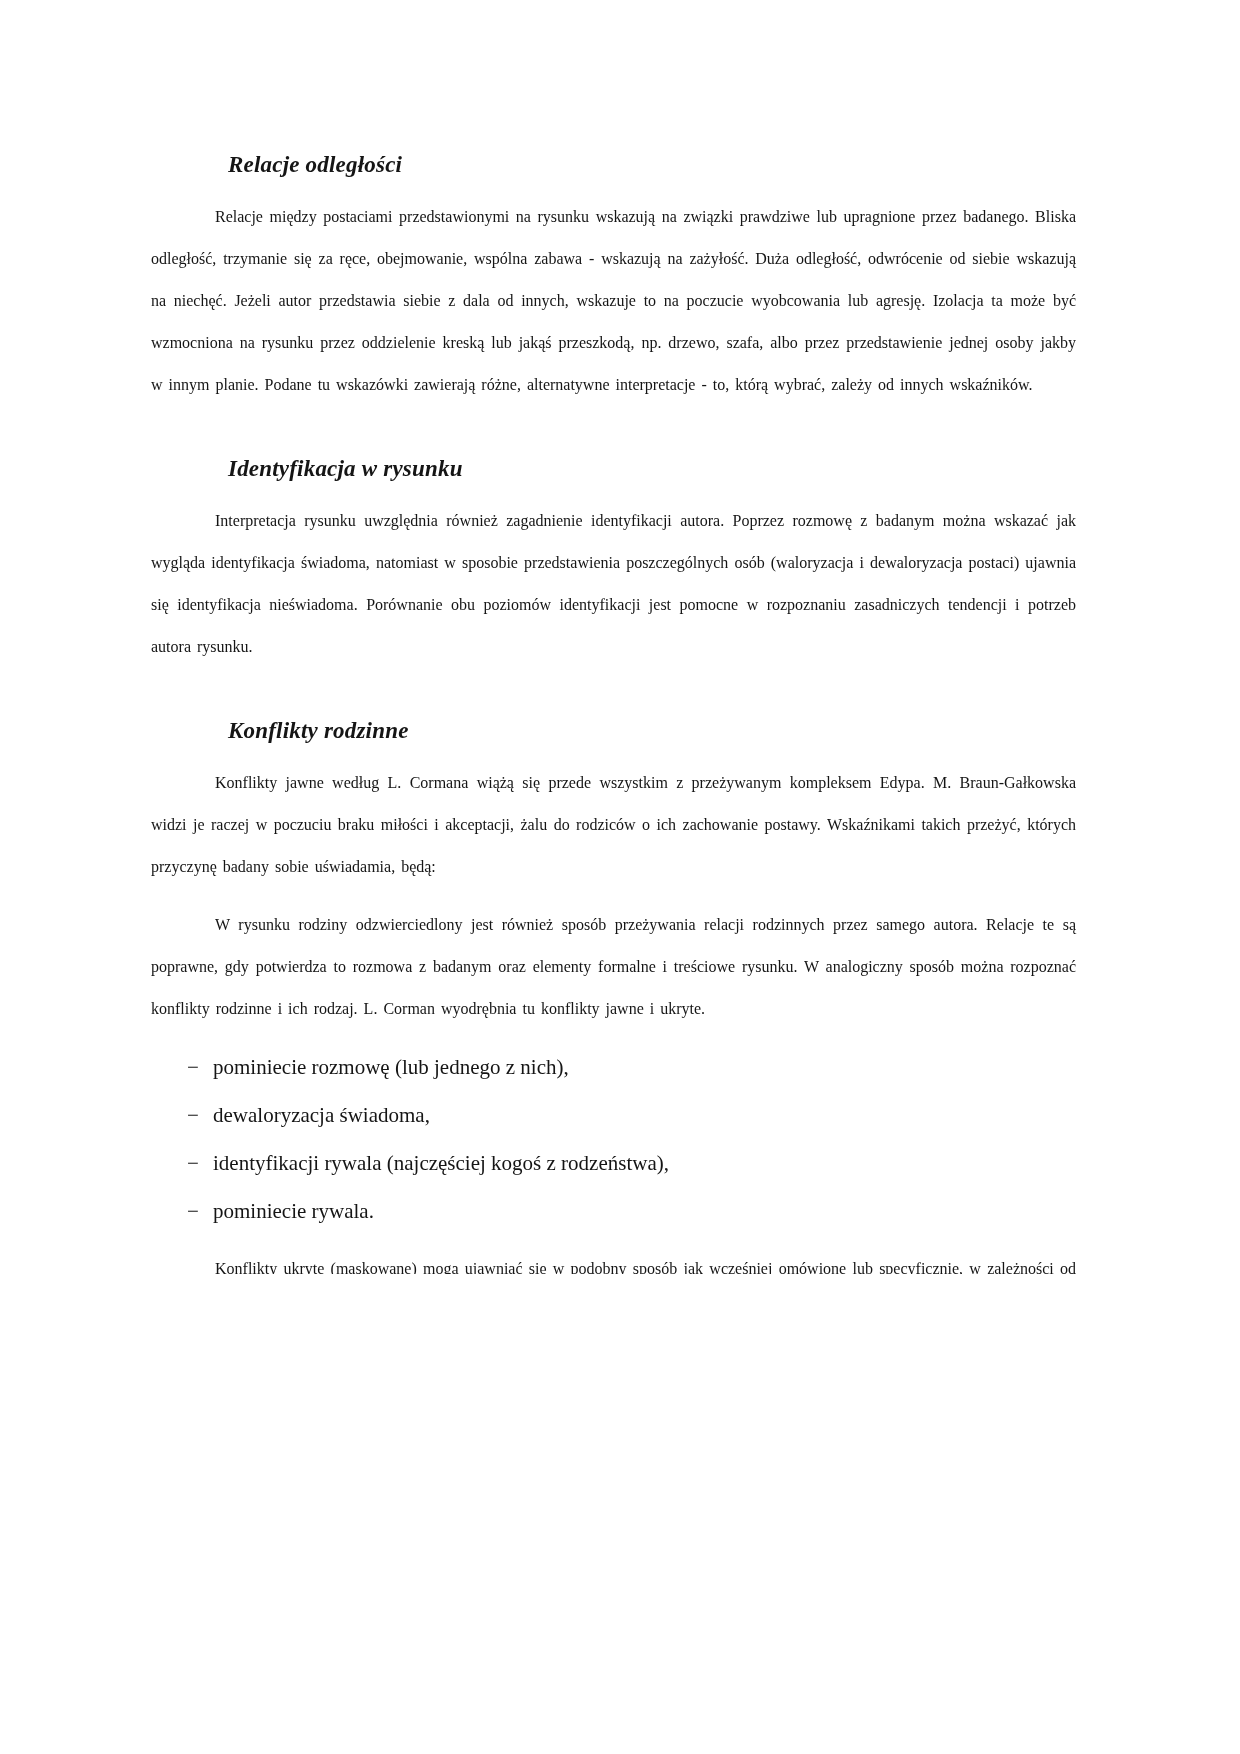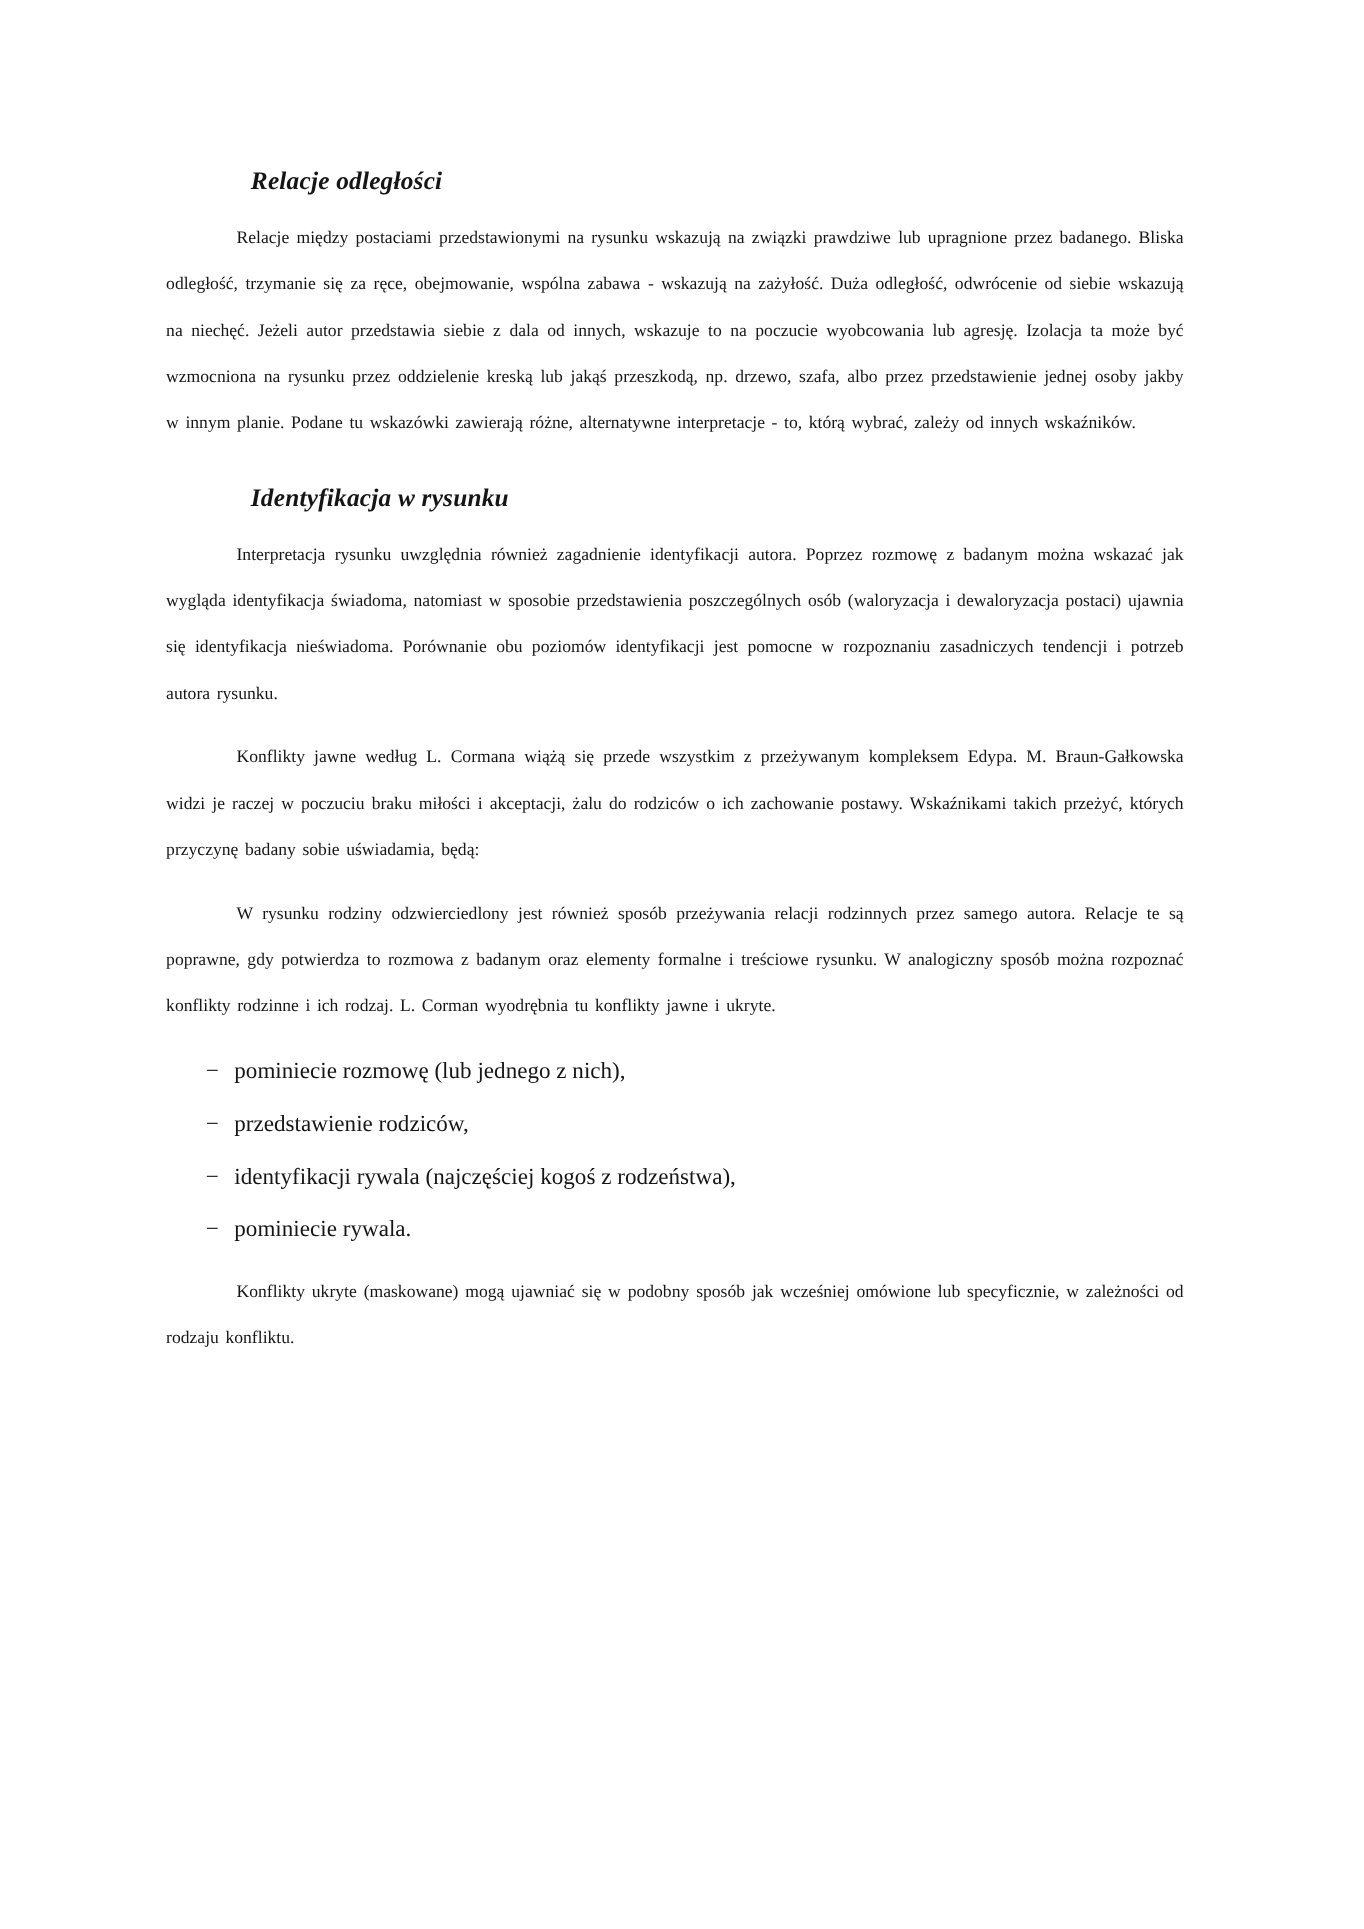--- a/index.html
+++ b/index.html
@@ -29,21 +29,21 @@
       font-weight: bold;
       font-style: italic;
       margin: 0 0 14px 93px;
       letter-spacing: 0.2px;
     }
     .section + .section .section-heading,
     .section .section-heading {
       margin-top: 0;
     }
     .section:not(:first-child) .section-heading {
-      margin-top: 32px;
+      margin-top: 48px;
     }
     .body-paragraph {
       font-size: 16px;
       line-height: 42px;
       text-align: justify;
       text-indent: 64px;
       margin: 16px;
       word-spacing: 2px;
     }
     .body-paragraph + .body-paragraph {
@@ -82,31 +82,32 @@
     <h2 class="section-heading">Relacje odległości</h2>
     <p class="body-paragraph">Relacje między postaciami przedstawionymi na rysunku wskazują na związki prawdziwe lub upragnione przez badanego. Bliska odległość, trzymanie się za ręce, obejmowanie, wspólna zabawa - wskazują na zażyłość. Duża odległość, odwrócenie od siebie wskazują na niechęć. Jeżeli autor przedstawia siebie z dala od innych, wskazuje to na poczucie wyobcowania lub agresję. Izolacja ta może być wzmocniona na rysunku przez oddzielenie kreską lub jakąś przeszkodą, np. drzewo, szafa, albo przez przedstawienie jednej osoby jakby w innym planie. Podane tu wskazówki zawierają różne, alternatywne interpretacje - to, którą wybrać, zależy od innych wskaźników.</p>
   </div>
 
   <div class="section">
     <h2 class="section-heading">Identyfikacja w rysunku</h2>
     <p class="body-paragraph">Interpretacja rysunku uwzględnia również zagadnienie identyfikacji autora. Poprzez rozmowę z badanym można wskazać jak wygląda identyfikacja świadoma, natomiast w sposobie przedstawienia poszczególnych osób (waloryzacja i dewaloryzacja postaci) ujawnia się identyfikacja nieświadoma. Porównanie obu poziomów identyfikacji jest pomocne w rozpoznaniu zasadniczych tendencji i potrzeb autora rysunku.</p>
   </div>
 
   <div class="section">
+    <h2 class="section-heading">Konflikty rodzinne</h2>
     <p class="body-paragraph">Konflikty jawne według L. Cormana wiążą się przede wszystkim z przeżywanym kompleksem Edypa. M. Braun-Gałkowska widzi je raczej w poczuciu braku miłości i akceptacji, żalu do rodziców o ich zachowanie postawy. Wskaźnikami takich przeżyć, których przyczynę badany sobie uświadamia,  będą:</p>
     <p class="body-paragraph">W rysunku rodziny odzwierciedlony jest również sposób przeżywania relacji rodzinnych przez samego autora. Relacje te są poprawne, gdy potwierdza to rozmowa z badanym oraz elementy formalne i treściowe rysunku. W analogiczny sposób można rozpoznać konflikty rodzinne i ich rodzaj. L. Corman wyodrębnia tu konflikty jawne i ukryte.</p>
 
     <ul class="bullet-list">
       <li>
         <span class="bullet-dash">−</span>
         <span class="bullet-text">pominiecie rozmowę (lub jednego z nich),</span>
       </li>
       <li>
         <span class="bullet-dash">−</span>
-        <span class="bullet-text">przedstawienie rodziców,</span>
+        <span class="bullet-text">dewaloryzacja świadoma,</span>
       </li>
       <li>
         <span class="bullet-dash">−</span>
         <span class="bullet-text">identyfikacji rywala (najczęściej kogoś z rodzeństwa),</span>
       </li>
       <li>
         <span class="bullet-dash">−</span>
         <span class="bullet-text">pominiecie rywala.</span>
       </li>
     </ul>

